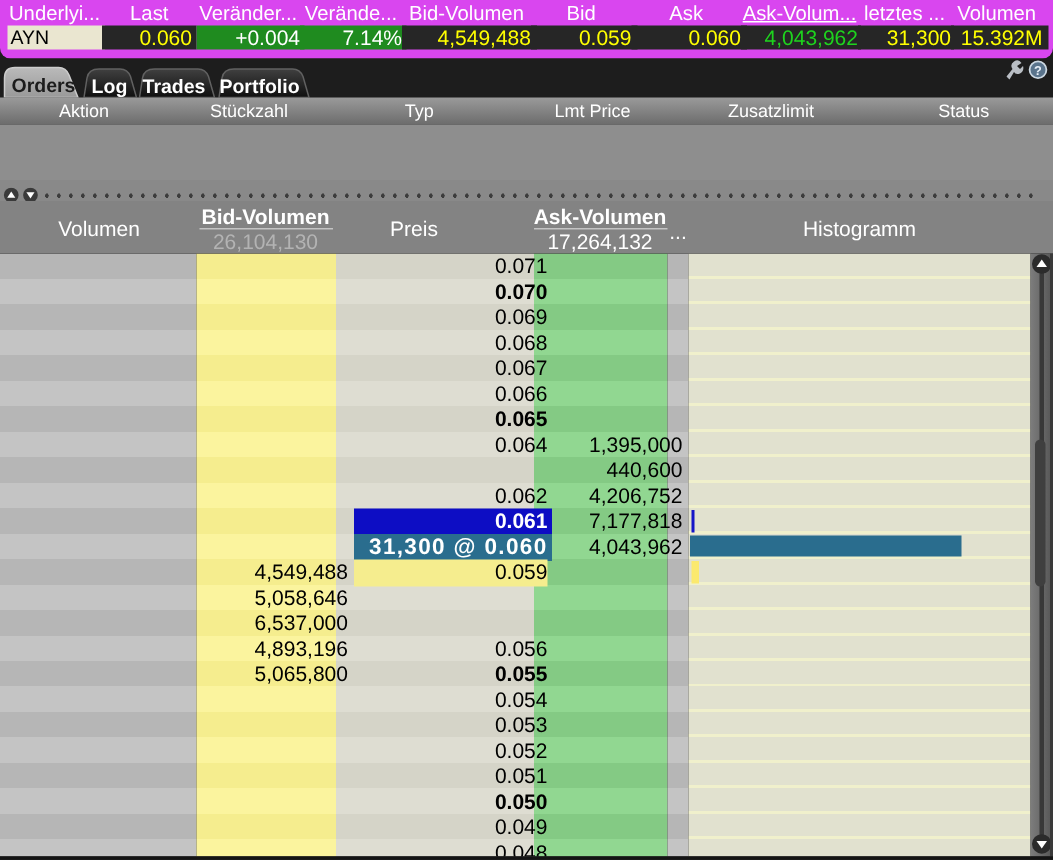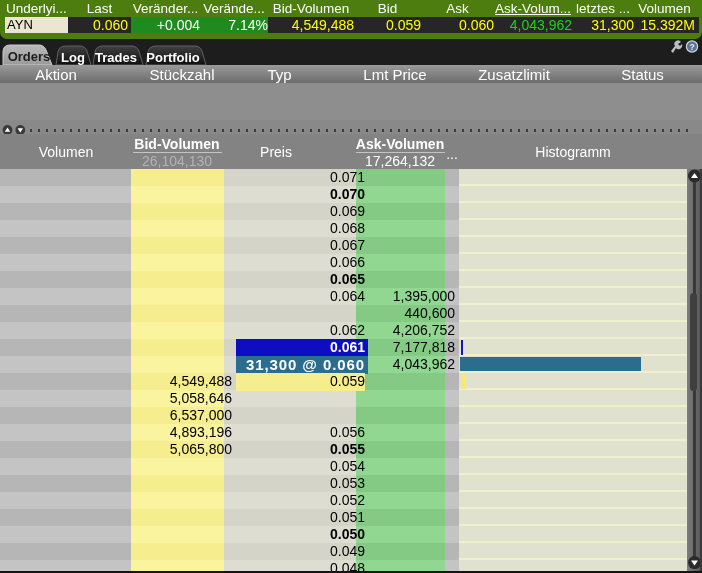--- a/index.html
+++ b/index.html
@@ -1,30 +1,30 @@
 <!DOCTYPE html>
 <html><head>
 <meta charset="utf-8">
 <style>
   html,body{margin:0;padding:0;background:#1d1d1d;}
   #app{position:relative;width:702px;height:573px;overflow:hidden;
        font-family:"Liberation Sans", sans-serif;background:#1d1d1d;}
   .abs{position:absolute;}
   
-  #quote{left:0;top:0;width:702px;height:39px;background:#4d7c0f;
+  #quote{left:0;top:0;width:702px;height:39px;background:#d946ef;
          border-radius:0 0 7px 7px;}
   .qh{top:0;height:17px;color:#fff;font-size:13.5px;line-height:17px;
       text-align:center;white-space:nowrap;overflow:hidden;}
   .qv{top:17px;height:16px;background:#262626;color:#ffff00;font-size:14px;
       line-height:16px;text-align:right;white-space:nowrap;overflow:hidden;}
   
   #tabrow{left:0;top:39px;width:702px;height:26px;background:#1d1d1d;}
   
   #ohead{left:0;top:65px;width:702px;height:18px;
-         background:linear-gradient(#9a9a9a,#6c6c6c);color:#fff;font-size:15px;}
+         background:linear-gradient(#9a9a9a,#6c6c6c);color:#fff;font-size:12px;}
   .ohl{position:absolute;top:1px;transform:translateX(-50%);line-height:17px;}
   #obody{left:0;top:83px;width:702px;height:37px;background:#8e8e8e;}
   
   #divider{left:0;top:120px;width:702px;height:14px;background:#898989;}
   #dots{position:absolute;left:30px;top:9.2px;width:662px;height:2.6px;
         background-image:radial-gradient(circle at 1.2px 1.3px,#3c3c3c 0 1.15px,rgba(0,0,0,0) 1.3px);
         background-size:8px 2.6px;background-repeat:repeat-x;}
   
   #dhead{left:0;top:134px;width:702px;height:35.4px;background:#838383;
          color:#fff;font-size:14px;}
@@ -99,21 +99,21 @@
 
     <svg width="34" height="14" style="position:absolute;left:668px;top:0.5px;">
       <path d="M3,11 L7,6 Q5,3 8,1 Q11,-1 13,2 L10,4 L12,6 L14,4 Q15,7 12,9 Q9,10 8,8 L5,13 Z" fill="#b9bec4"></path>
       <circle cx="24" cy="6.5" r="5.6" fill="#5a748c" stroke="#ccd8e2" stroke-width="1.2"></circle>
       <text x="24" y="10" font-size="8.5" font-weight="bold" fill="#e8f0f8" text-anchor="middle" font-family="Liberation Sans">?</text>
     </svg>
   </div>
 
   <div id="ohead" class="abs">
     <span class="ohl" style="left:56px;">Aktion</span>
-    <span class="ohl" style="left:182px;">Stückzahl</span>
+    <span class="ohl" style="left:166px;">Stückzahl</span>
     <span class="ohl" style="left:279.5px;">Typ</span>
     <span class="ohl" style="left:395px;">Lmt Price</span>
     <span class="ohl" style="left:514px;">Zusatzlimit</span>
     <span class="ohl" style="left:642.5px;">Status</span>
   </div>
   <div id="obody" class="abs"></div>
 
   <div id="divider" class="abs">
     <div id="dots"></div>
     <svg width="28" height="12" style="position:absolute;left:2px;top:5px;">

